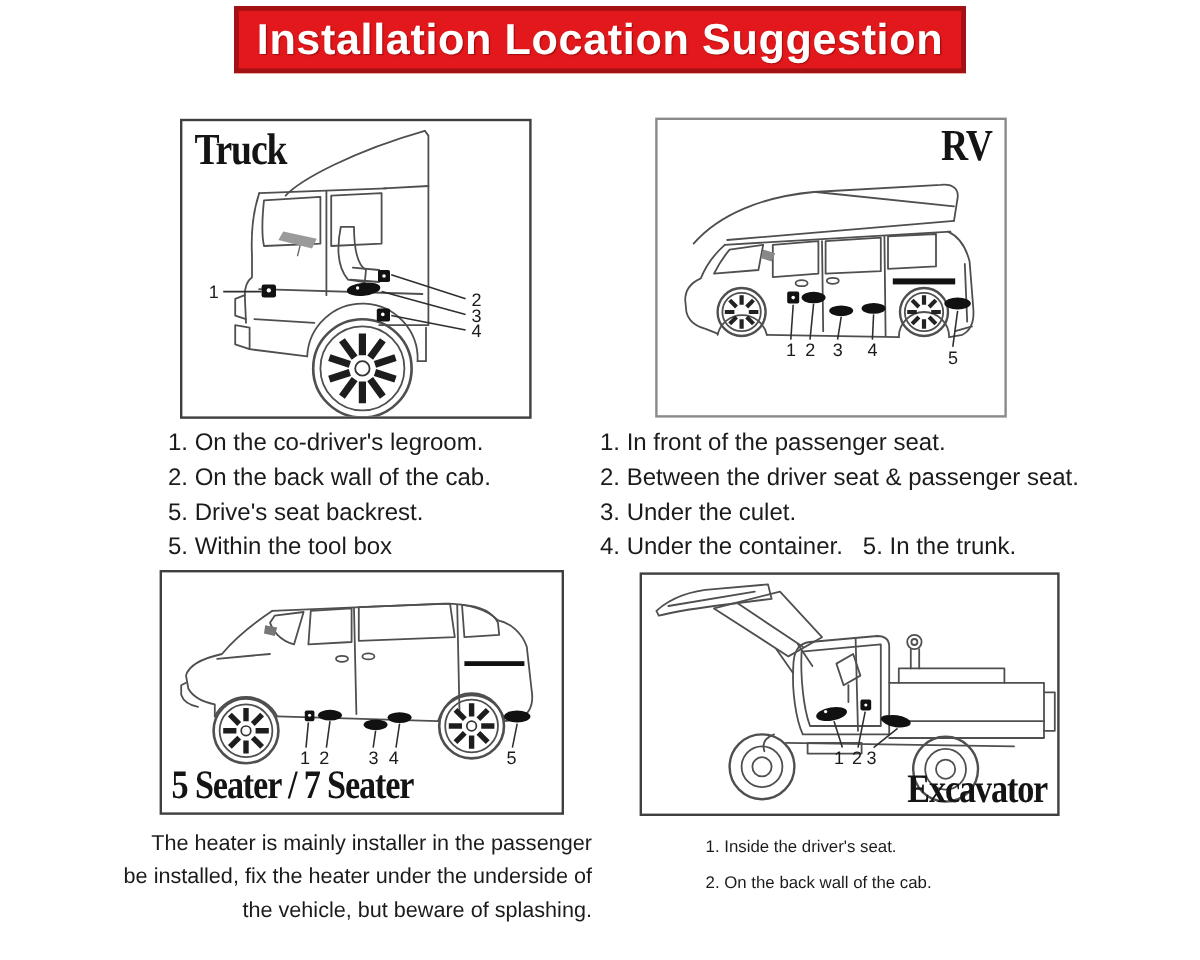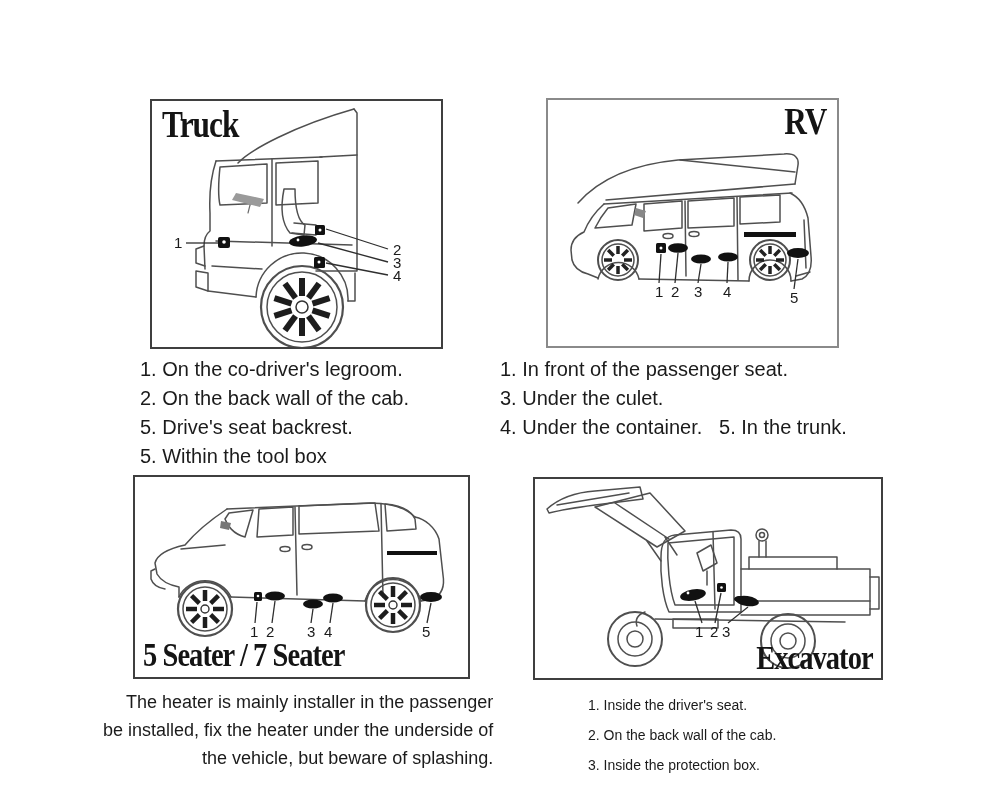--- a/index.html
+++ b/index.html
@@ -36,20 +36,23 @@
   .sk2{stroke:#6a6a6a;stroke-width:1.2;fill:none;stroke-linecap:round;}
   .ld{stroke:#2e2e2e;stroke-width:1.3;fill:none;}
   .dot{fill:#111111;stroke:none;}
   .num{font-family:"Liberation Sans",sans-serif;font-size:15px;fill:#1b1b1b;}
 </style>
 </head>
 <body>
 
 <div class="page">
 
+  <div class="banner">
+    <span class="banner-title">Installation Location Suggestion</span>
+  </div>
 
   <div class="panel" style="left:150px;top:99px;width:293px;height:250px;">
     <svg width="289" height="246" viewBox="0 0 289 246">
       <g class="sk">
 
         <path d="M86,62 C98,49 142,25 202,8"></path>
         <path d="M202,8 L205,12 L205,170 L164,170"></path>
         <path d="M168,56 L205,54"></path>
 
         <path d="M64,60 L170,56"></path>
@@ -200,20 +203,21 @@
 
   <div class="vlist" style="left:140px;top:355px;">
     <div>1. On the co-driver's legroom.</div>
     <div>2. On the back wall of the cab.</div>
     <div>5. Drive's seat backrest.</div>
     <div>5. Within the tool box</div>
   </div>
 
   <div class="vlist" style="left:500px;top:355px;">
     <div>1. In front of the passenger seat.</div>
+    <div>2. Between the driver seat &amp; passenger seat.</div>
     <div>3. Under the culet.</div>
     <div>4. Under the container.&nbsp;&nbsp; 5. In the trunk.</div>
   </div>
 
   <div class="panel" style="left:133px;top:475px;width:337px;height:204px;">
     <svg width="333" height="200" viewBox="0 0 333 200">
       <g class="sk">
         <path d="M92,32 L235,26 C258,26 272,32 280,40"></path>
         <path d="M92,32 C74,44 60,56 50,68 C32,72 22,78 20,86 L22,97 C26,104 34,108 44,110 L44,120"></path>
         <path d="M20,92 L16,94 L16,102 C18,108 24,111 30,112"></path>
@@ -354,16 +358,15 @@
 
   <div class="note" style="left:103px;top:688px;text-align:right;">
     <div>The heater is mainly installer in the passenger</div>
     <div>be installed, fix the heater under the underside of</div>
     <div>the vehicle, but beware of splashing.</div>
   </div>
 
   <div class="vlist tight" style="left:588px;top:690px;">
     <div>1. Inside the driver's seat.</div>
     <div>2. On the back wall of the cab.</div>
-    <div>3. Inside the protection box.</div>
   </div>
 
 </div>
 
 </body></html>

